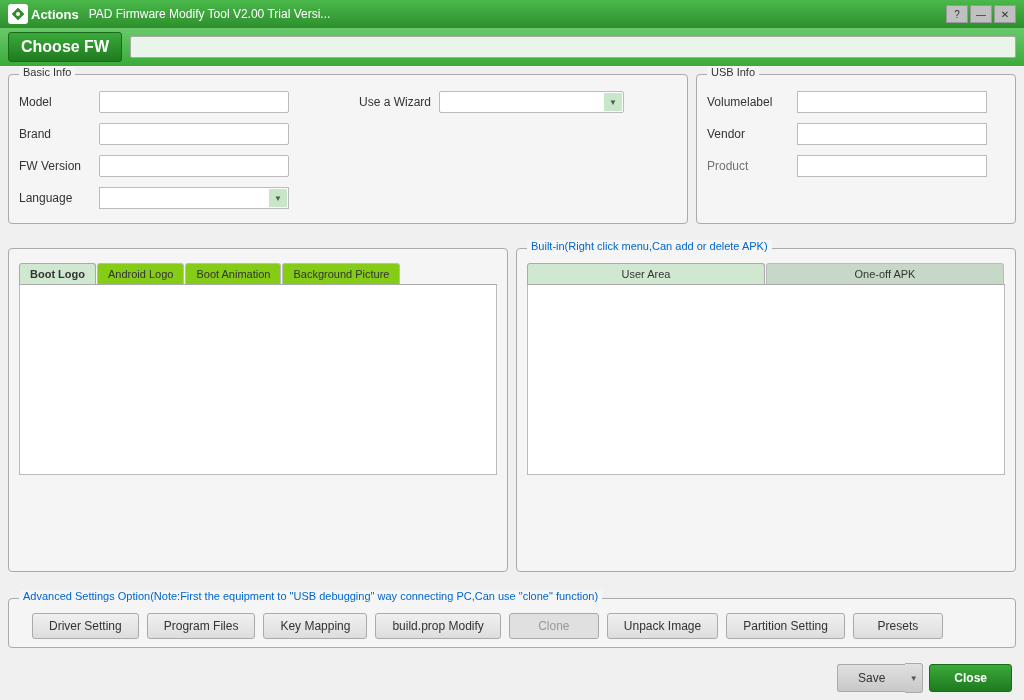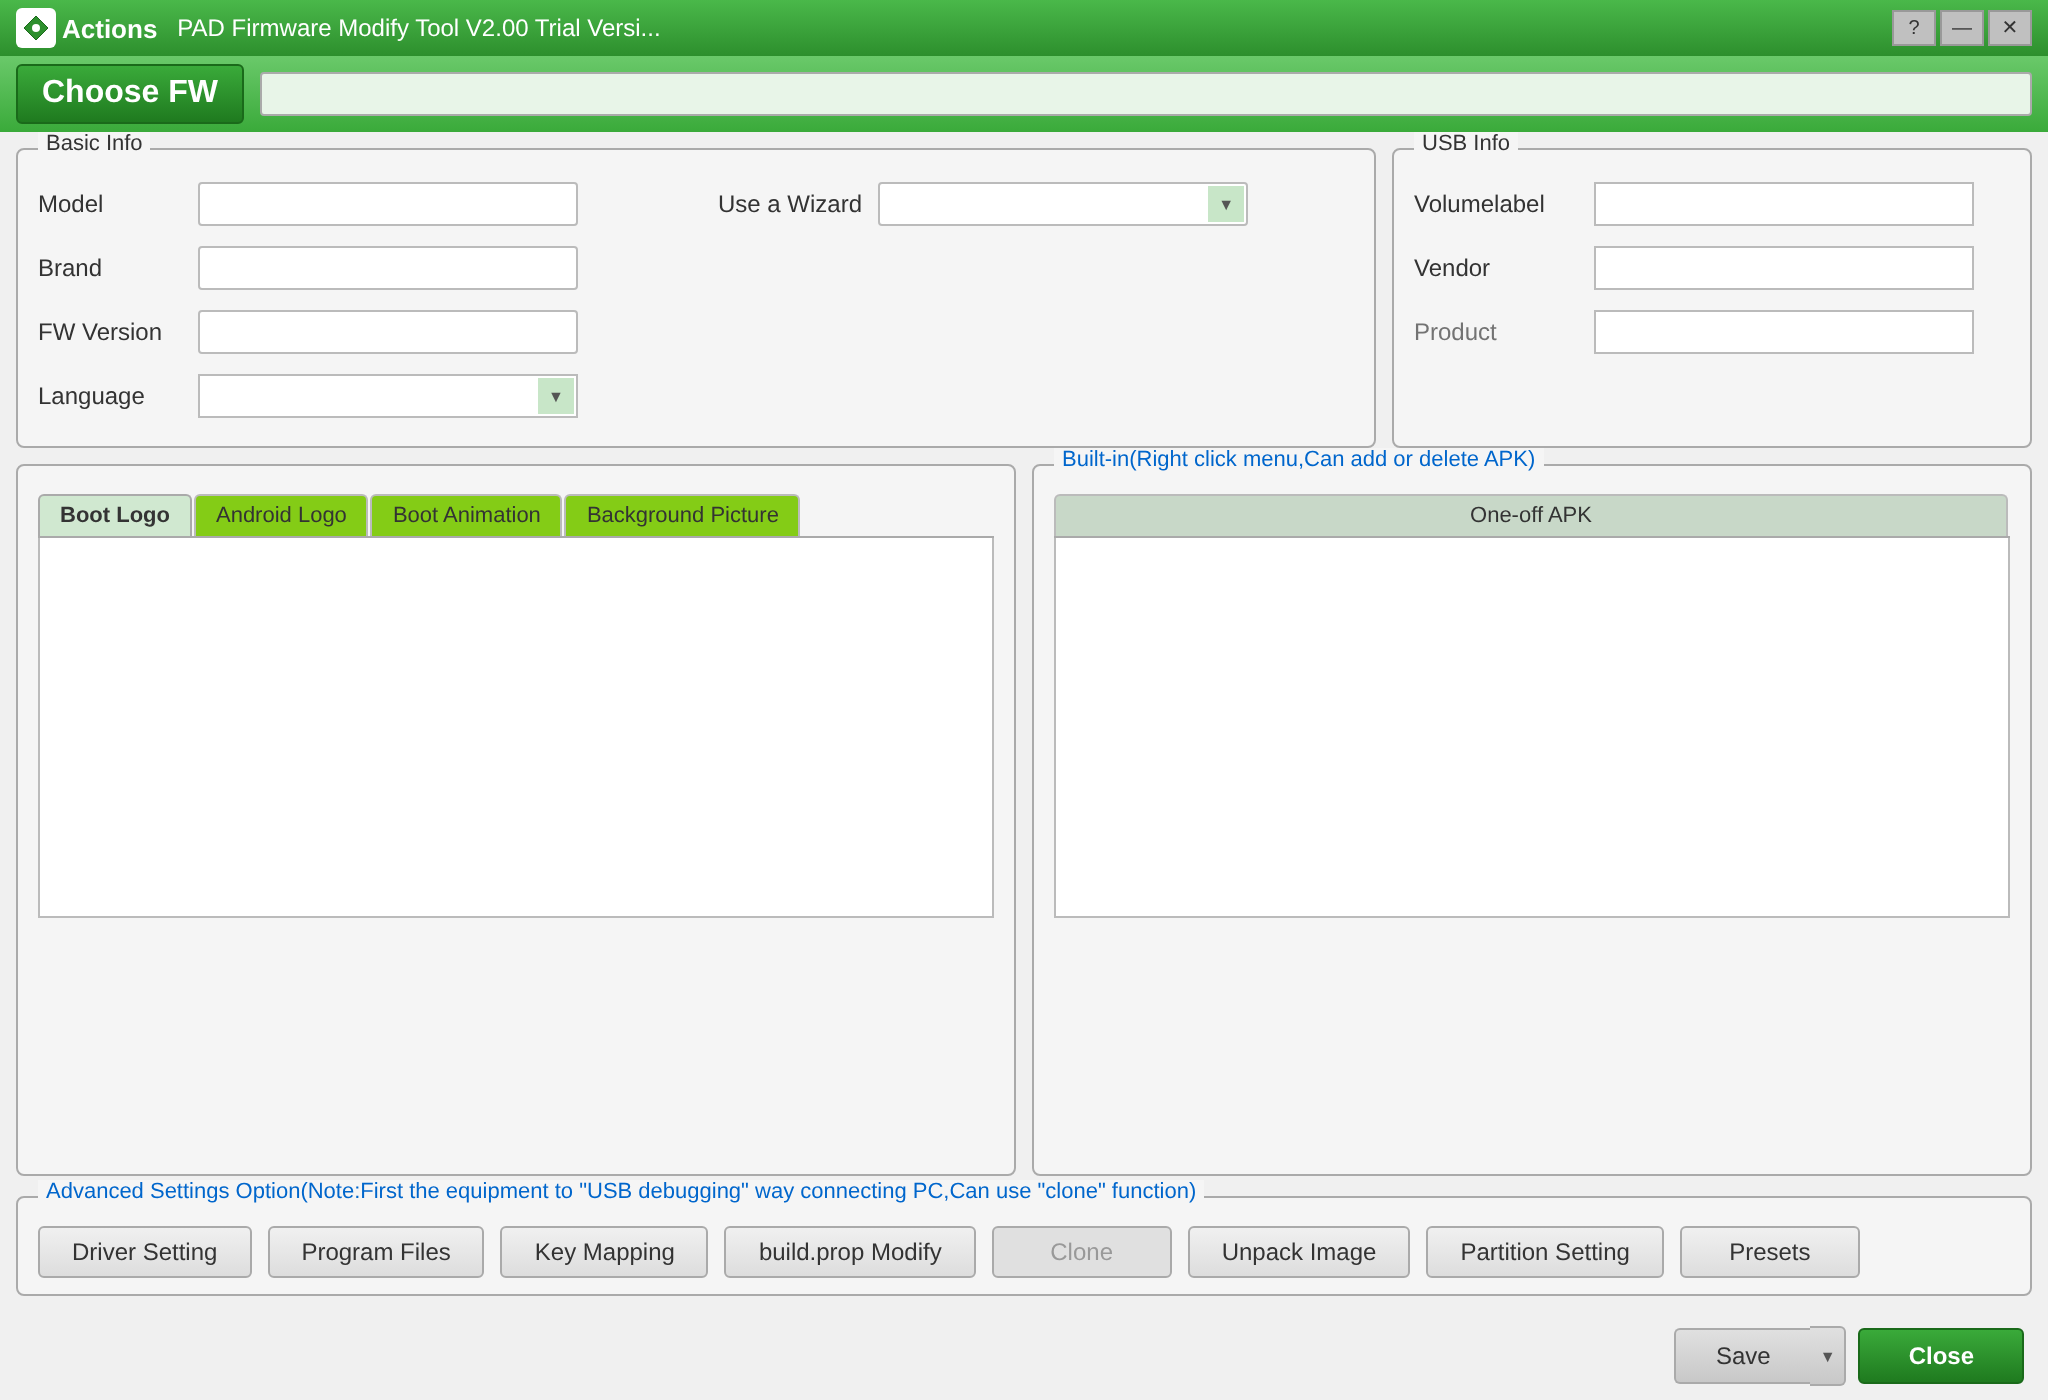--- a/index.html
+++ b/index.html
@@ -100,21 +100,21 @@
       background: #e8f5e8;
       border: 1px solid #aaa;
       border-radius: 2px;
     }
     
     .main-content {
       flex: 1;
       padding: 8px;
       display: flex;
       flex-direction: column;
-      gap: 8px;
+      gap: 24px;
     }
     
     .info-row {
       display: flex;
       gap: 8px;
     }
     
     .group-box {
       border: 1px solid #aaa;
       border-radius: 4px;
@@ -250,21 +250,21 @@
       border: 1px solid #bbb;
       border-top: none;
       background: #fff;
       height: 190px;
     }
     
     .bottom-row {
       margin-top: 2px;
     }
     .advanced-box {
-      padding: 8px 10px;
+      padding: 8px 23px;
       padding-top: 14px;
     }
     .advanced-title {
       font-size: 11px;
       color: #0066cc;
     }
     .button-row {
       display: flex;
       gap: 8px;
       align-items: center;
@@ -454,20 +454,21 @@
           <div class="tab">Android Logo</div>
           <div class="tab">Boot Animation</div>
           <div class="tab">Background Picture</div>
         </div>
         <div class="tab-content"></div>
       </div>
 
       <div class="group-box builtin-box">
         <span class="group-box-title advanced-title">Built-in(Right click menu,Can add or delete APK)</span>
         <div class="right-tabs-header">
+          <div class="right-tab active">User Area</div>
           <div class="right-tab active2">One-off APK</div>
         </div>
         <div class="tab-content"></div>
       </div>
 
     </div>
 
     <div class="group-box advanced-box bottom-row">
       <span class="group-box-title advanced-title">Advanced Settings Option(Note:First the equipment to "USB debugging" way connecting PC,Can use "clone" function)</span>
       <div class="button-row">

